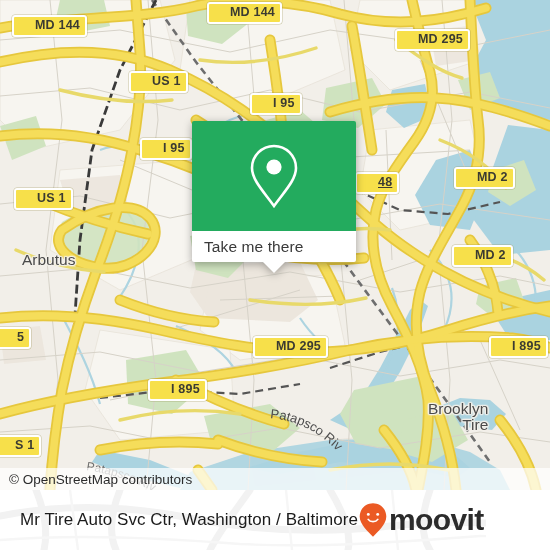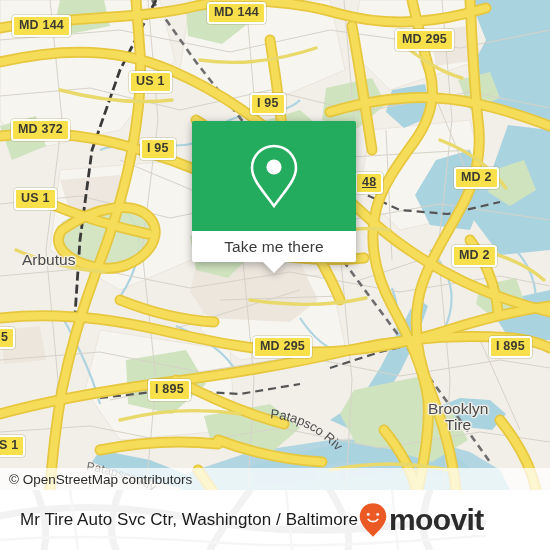--- a/index.html
+++ b/index.html
@@ -14,40 +14,40 @@
   .shield{
     position:absolute;
     background:#f7e04a;
     border:2px solid #ffffff;
     border-radius:3px;
     color:#3b3b32;
     font-family:"Liberation Sans",sans-serif;
     font-weight:bold;
     font-size:12.5px;
     line-height:15px;
-    padding:1px 5px 2px 5px;
+    padding:1px 5px 2px 21px;
     white-space:nowrap;
     box-shadow:0 0 0 0.5px rgba(140,130,60,.45);
     letter-spacing:.2px;
   }
   
   .place{
     position:absolute;
     color:#4a4a4a;
     font-family:"Liberation Sans",sans-serif;
     font-size:15.5px;
     white-space:nowrap;
     text-shadow:
       -1.4px 0 1.2px #f3f0ea, 1.4px 0 1.2px #f3f0ea,
       0 -1.4px 1.2px #f3f0ea, 0 1.4px 1.2px #f3f0ea,
       -1px -1px 1.2px #f3f0ea, 1px 1px 1.2px #f3f0ea,
       1px -1px 1.2px #f3f0ea, -1px 1px 1.2px #f3f0ea;
     line-height:16px;
   }
-  .place.two{text-align:center;}
+  .place.two{text-align:right;}
 
   
   #attrib{
     position:absolute;left:0;bottom:0;width:550px;height:22px;
     background:rgba(255,255,255,.72);
     display:flex;align-items:center;
   }
   #attrib span{
     font-family:"Liberation Sans",sans-serif;
     font-size:13.5px;color:#2b2b2b;padding-left:9px;
@@ -57,21 +57,21 @@
   #callout{
     position:absolute;left:192px;top:121px;width:164px;
     filter:drop-shadow(0 2px 4px rgba(0,0,0,.33));
   }
   #callout-green{
     height:110px;background:#23ab5e;border-radius:2px 2px 0 0;
     display:flex;align-items:center;justify-content:center;
   }
   #callout-white{
     height:31px;background:#ffffff;border-radius:0 0 2px 2px;
-    display:flex;align-items:center;justify-content:center;
+    display:flex;align-items:center;padding-left:12px;
   }
   #callout-label{
     font-family:"Liberation Sans",sans-serif;
     font-size:15.5px;color:#3a3a3a;letter-spacing:.1px;
   }
   #callout-tail{
     position:absolute;left:50%;transform:translateX(-50%);
     bottom:-11px;width:0;height:0;
     border-left:11px solid transparent;
     border-right:11px solid transparent;
@@ -289,21 +289,20 @@
         </g>
 
       </g>
     </svg>
 
     <div class="shield" style="left:12px;top:15px;">MD 144</div>
     <div class="shield" style="left:207px;top:2px;">MD 144</div>
     <div class="shield" style="left:395px;top:29px;">MD 295</div>
     <div class="shield" style="left:129px;top:71px;">US 1</div>
     <div class="shield" style="left:250px;top:93px;">I 95</div>
-    <div class="shield" style="left:11px;top:119px;">MD 372</div>
     <div class="shield" style="left:140px;top:138px;">I 95</div>
     <div class="shield" style="left:454px;top:167px;">MD 2</div>
     <div class="shield" style="left:355px;top:172px;text-decoration:underline;">48</div>
     <div class="shield" style="left:14px;top:188px;">US 1</div>
     <div class="shield" style="left:452px;top:245px;">MD 2</div>
     <div class="shield" style="left:-6px;top:327px;">5</div>
     <div class="shield" style="left:253px;top:336px;">MD 295</div>
     <div class="shield" style="left:489px;top:336px;">I 895</div>
     <div class="shield" style="left:148px;top:379px;">I 895</div>
     <div class="shield" style="left:-8px;top:435px;">S 1</div>

